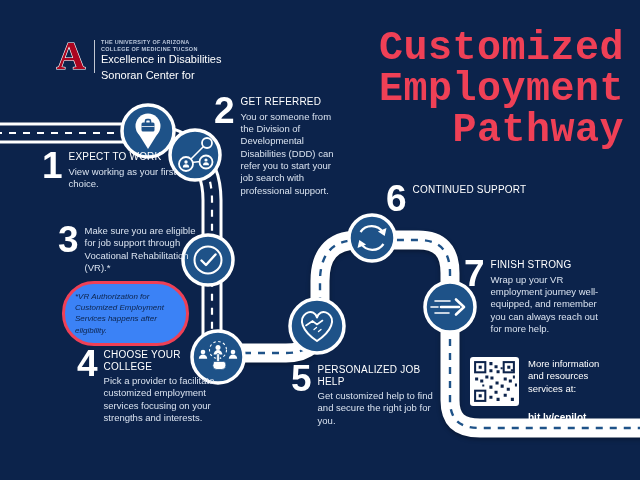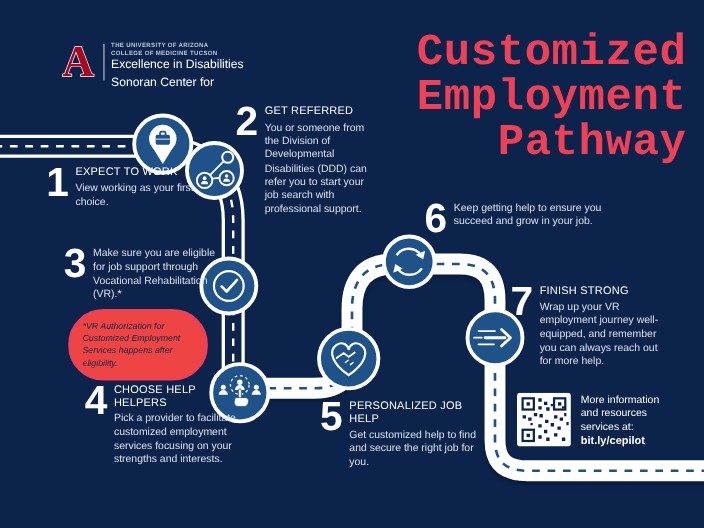--- a/index.html
+++ b/index.html
@@ -19,29 +19,29 @@
   
   .title { position:absolute; top:29px; right:16px; text-align:right;
            color:#EF4056; font-size:40px; font-weight:bold; line-height:1.02; letter-spacing:.5px;font-family:Liberation Mono, monospace; }
 
   
   .step  { position:absolute; display:flex; gap:7px; align-items:flex-start; }
   .num   { font-size:37px; font-weight:bold; color:#fff; line-height:.8; letter-spacing:-1px; }
   .shead { font-size:10px; font-weight:normal; color:#fff; line-height:1.15; letter-spacing:.2px; margin-bottom:3px; }
   .sbody { font-size:9.5px; color:#d9e2ef; line-height:1.3; }
 
-  .note { position:absolute; left:62px; top:281px; width:101px; background:#ef4444;
+  .note { position:absolute; left:62px; top:281px; width:101px; background:#3b82f6;
           border:3px solid #EF4056; border-radius:32px; padding:7px 10px;
           font-size:8px; font-style:italic; color:#0C234B; line-height:1.4; }
 
   
   .qr-wrap { position:absolute; left:470px; top:357px; display:flex; gap:9px;justify-content:space-between; }
   .qr      { width:49px; height:49px; }
   .qr-text { font-size:9.5px; color:#fff; line-height:1.3; padding-top:1px; }
-  .qr-link { font-weight:bold; font-size:10px; margin-top:0; }
+  .qr-link { font-weight:bold; font-size:10px; margin-top:16px; }
 
   .road-shadow { filter: drop-shadow(0 2px 2px rgba(0,0,0,.3)); }
 </style>
 </head>
 <body>
 
 <div class="canvas">
 
   <svg class="art" viewBox="0 0 640 480">
 
@@ -158,37 +158,37 @@
     <div style="width:120px">
       <div class="sbody">Make sure you are eligible for job support through Vocational Rehabilitation (VR).*</div>
     </div>
   </div>
 
   <div class="note">*VR Authorization for Customized Employment Services happens after eligibility.</div>
 
   <div class="step" style="left:77px;top:349px">
     <div class="num">4</div>
     <div style="width:118px">
-      <div class="shead">CHOOSE HELP HELPERS</div>
+      <div class="shead">CHOOSE YOUR COLLEGE</div>
       <div class="sbody">Pick a provider to facilitate customized employment services focusing on your strengths and interests.</div>
     </div>
   </div>
 
   <div class="step" style="left:291px;top:364px">
     <div class="num">5</div>
     <div style="width:122px">
       <div class="shead">PERSONALIZED JOB HELP</div>
       <div class="sbody">Get customized help to find and secure the right job for you.</div>
     </div>
   </div>
 
   <div class="step" style="left:386px;top:184px">
     <div class="num">6</div>
     <div style="width:170px">
-      <div class="sbody">Keep getting help to ensure you succeed and grow in your job.</div>
+      <div class="shead">CONTINUED SUPPORT</div>
     </div>
   </div>
 
   <div class="step" style="left:464px;top:259px">
     <div class="num">7</div>
     <div style="width:108px">
       <div class="shead">FINISH STRONG</div>
       <div class="sbody">Wrap up your VR employment journey well-equipped, and remember you can always reach out for more help.</div>
     </div>
   </div>

